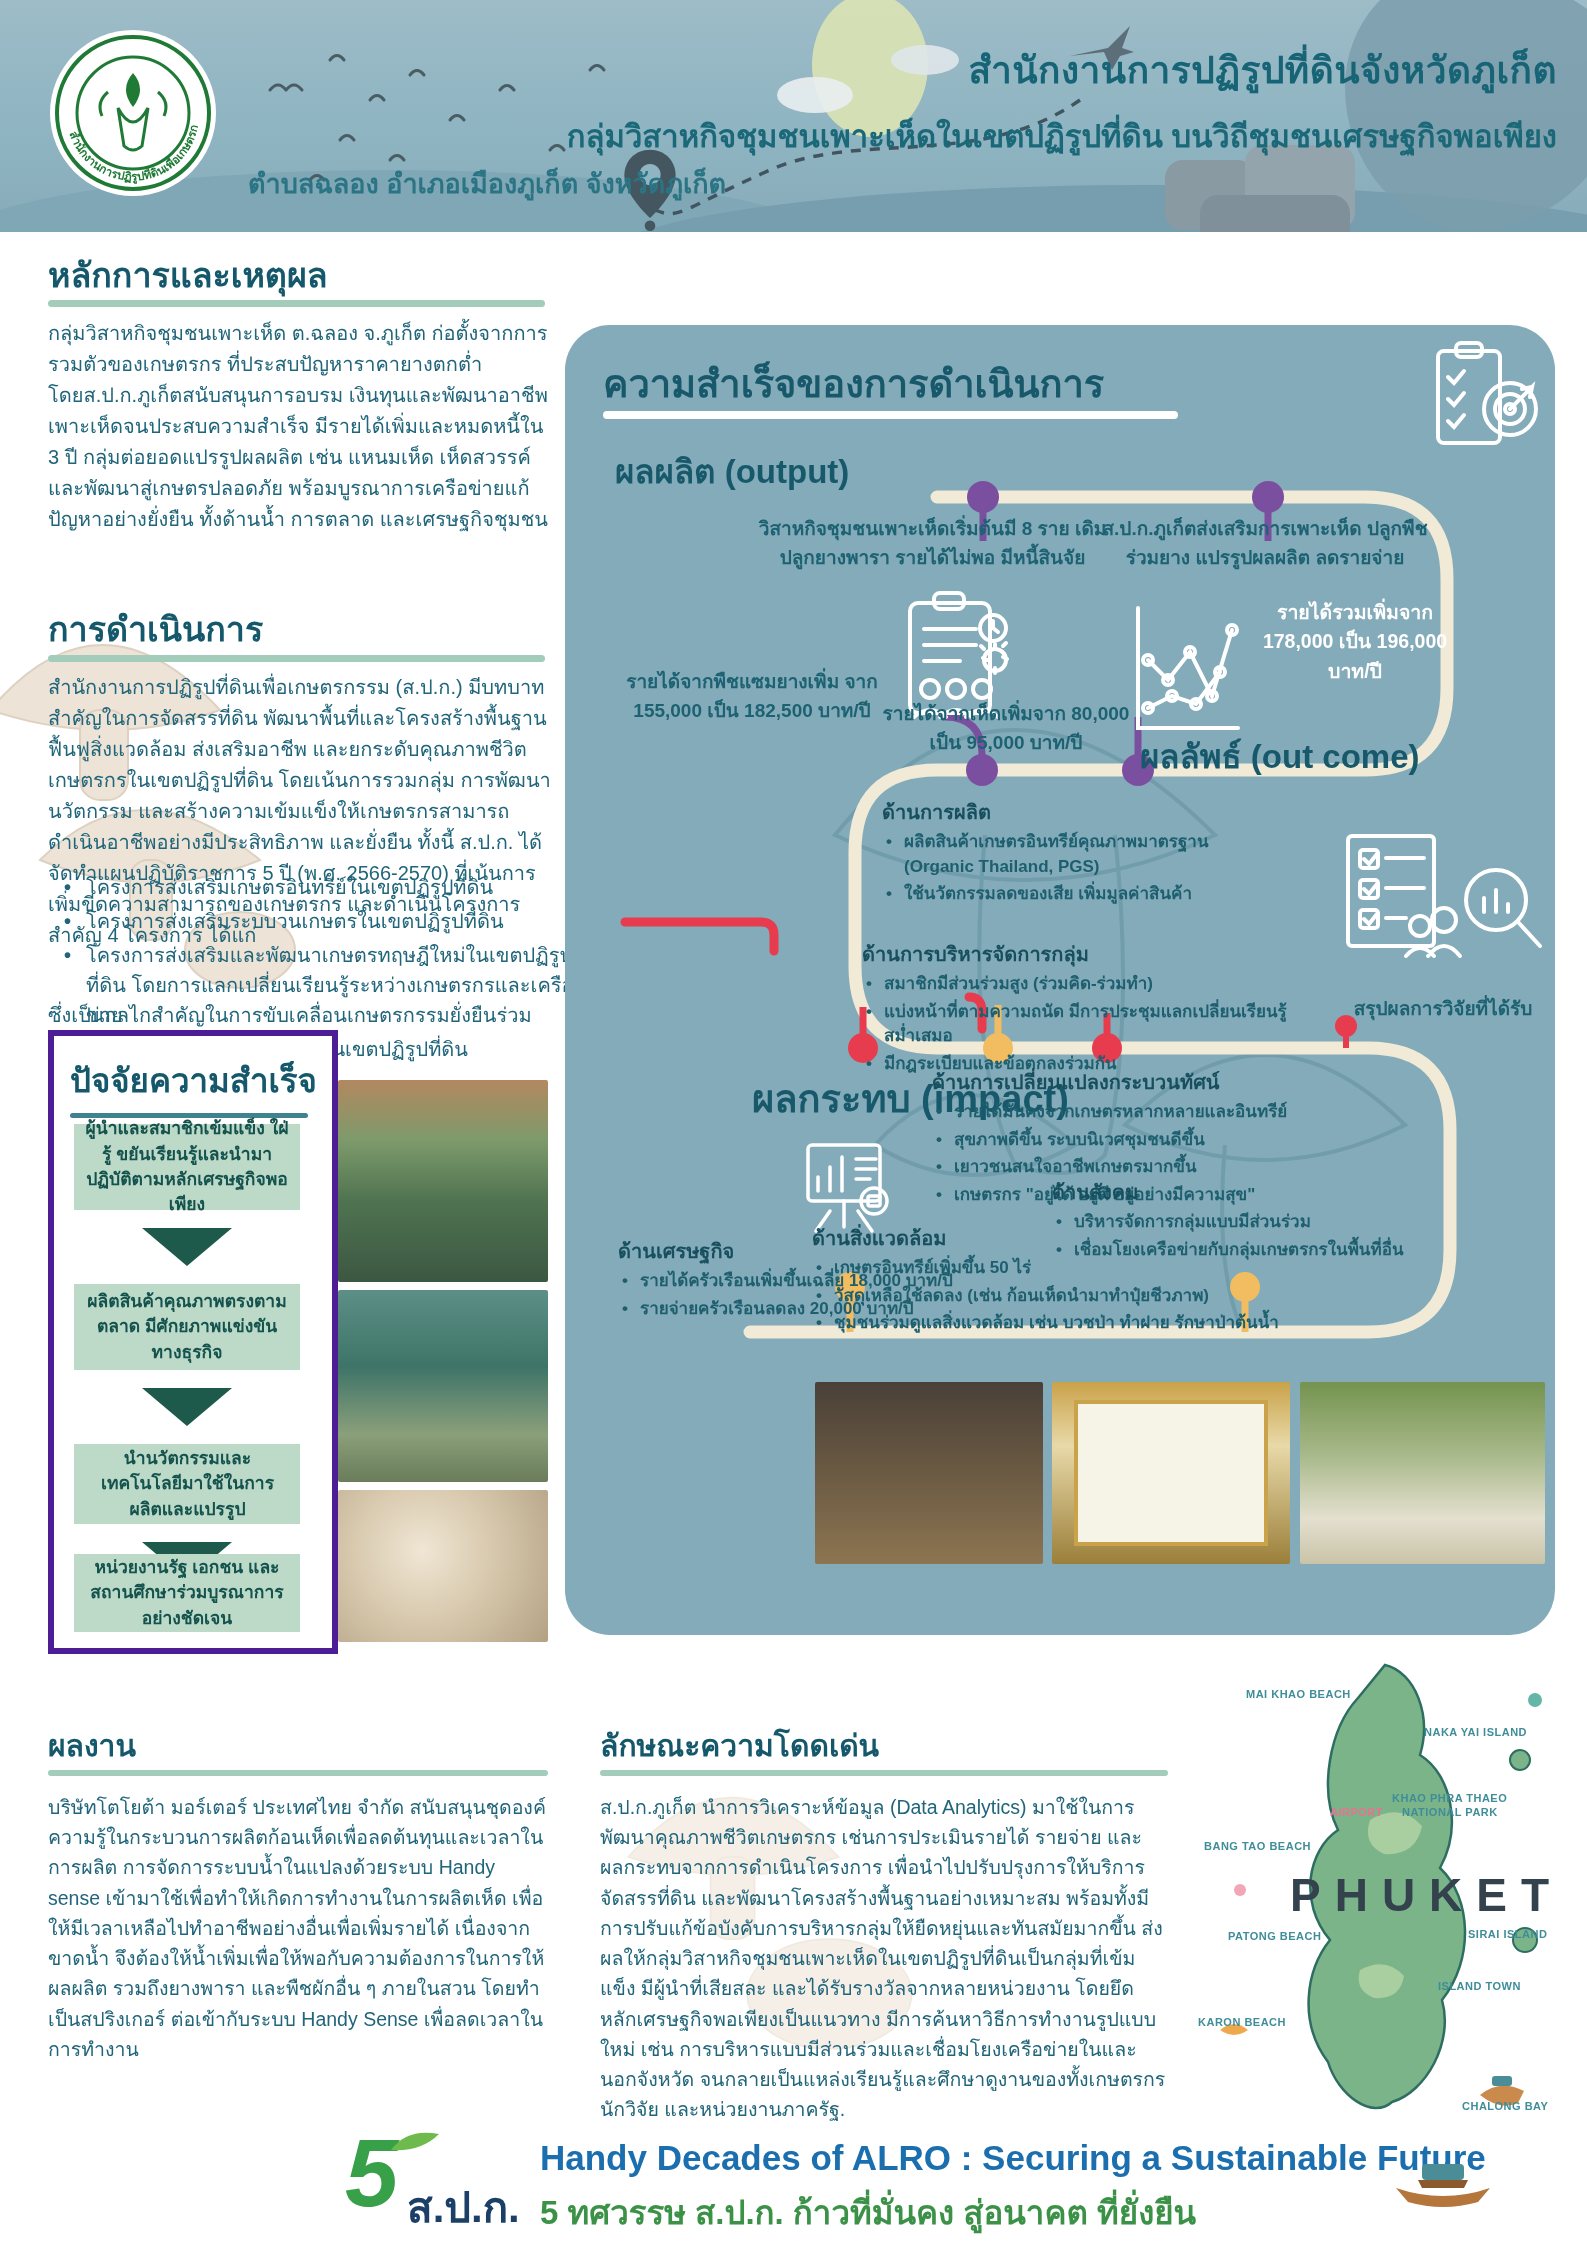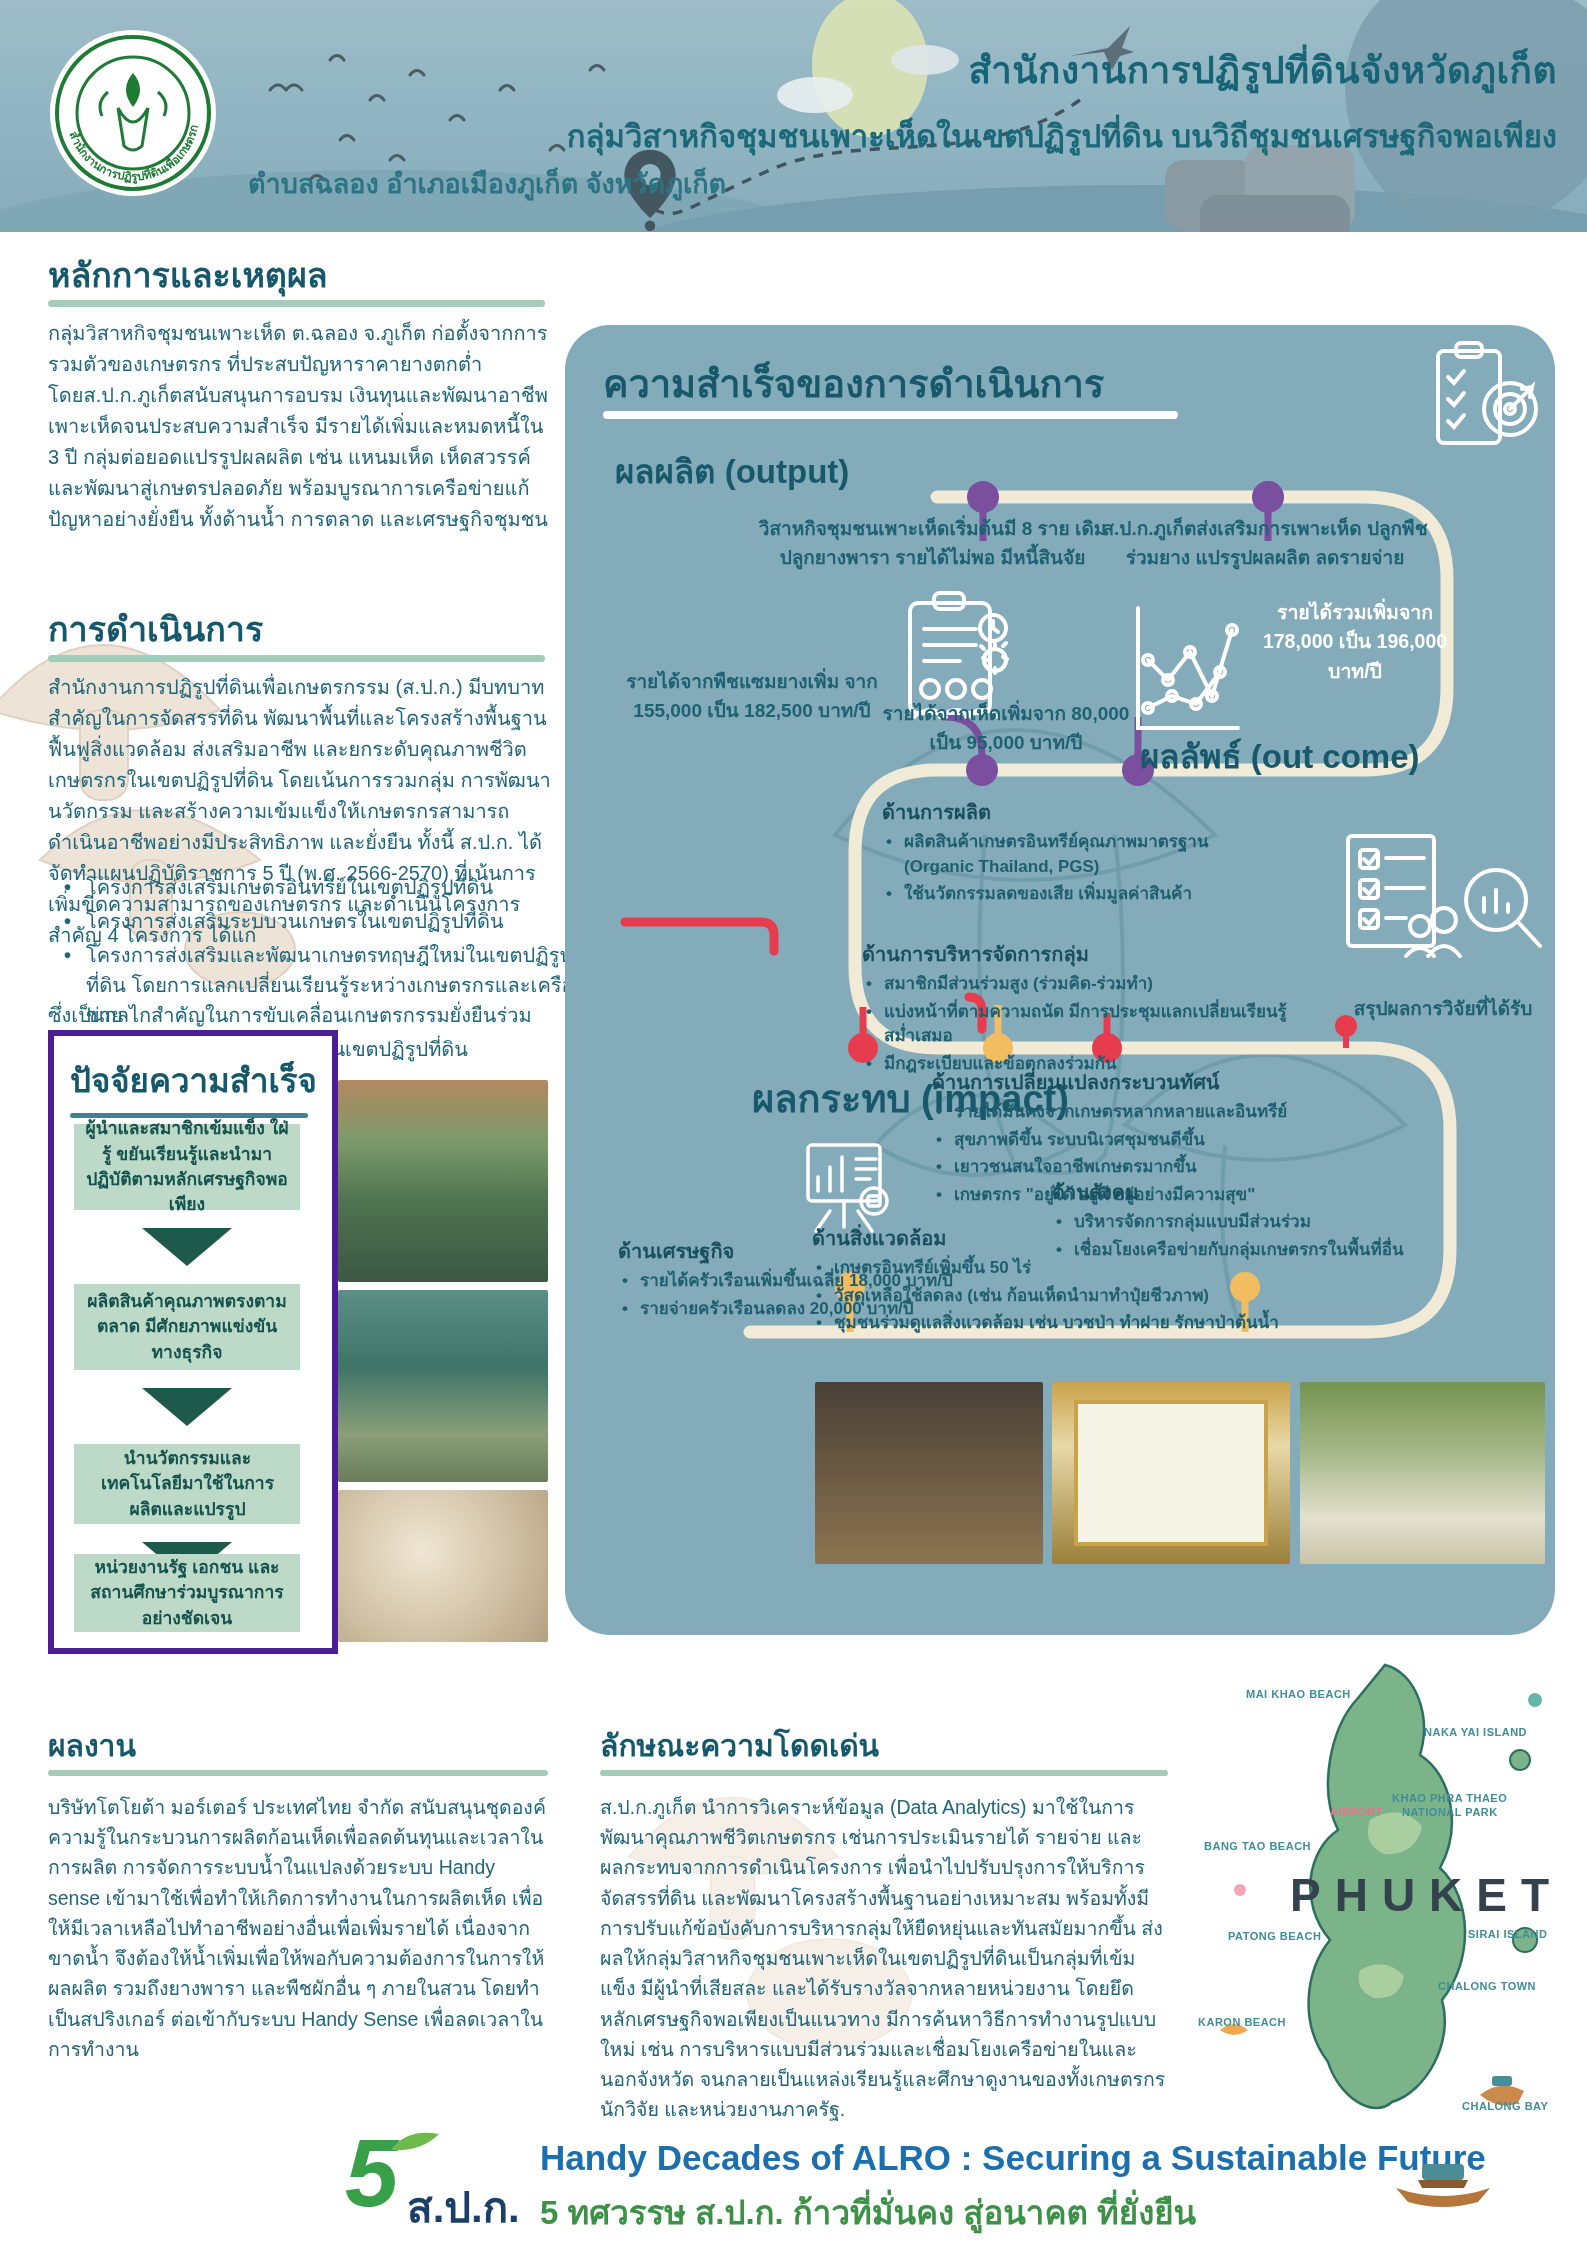--- a/index.html
+++ b/index.html
@@ -423,21 +423,21 @@
     </svg>
     <div class="map-label" style="left:66px;top:48px;">MAI KHAO BEACH</div>
     <div class="map-label" style="left:244px;top:86px;">NAKA YAI ISLAND</div>
     <div class="map-label pink" style="left:150px;top:118px;margin-top:48px;">AIRPORT</div>
     <div class="map-label" style="left:212px;top:152px;">KHAO PHRA THAEO</div>
     <div class="map-label" style="left:222px;top:166px;">NATIONAL PARK</div>
     <div class="map-label" style="left:24px;top:200px;">BANG TAO BEACH</div>
     <div class="map-big" style="left:110px;top:228px;">PHUKET</div>
     <div class="map-label" style="left:14px;top:290px;padding-left:34px;">PATONG BEACH</div>
     <div class="map-label" style="left:288px;top:288px;">SIRAI ISLAND</div>
-    <div class="map-label" style="left:258px;top:340px;">CHALONG TOWN</div>
+    <div class="map-label" style="left:258px;top:340px;">ISLAND TOWN</div>
     <div class="map-label" style="left:18px;top:376px;">KARON BEACH</div>
     <div class="map-label" style="left:282px;top:460px;">CHALONG BAY</div>
   </div>
 
   <div class="abs" style="left:345px;top:2130px;width:180px;height:110px;">
     <span class="logo5-num">5</span>
     <span class="logo5-txt" style="position:absolute;left:62px;top:44px;">ส.ป.ก.</span>
     <svg style="position:absolute;left:40px;top:-4px;" width="60" height="30" viewBox="0 0 60 30">
       <path d="M6 24 Q22 2 54 8 Q36 26 6 24 Z" fill="#6fba4d"></path>
     </svg>

